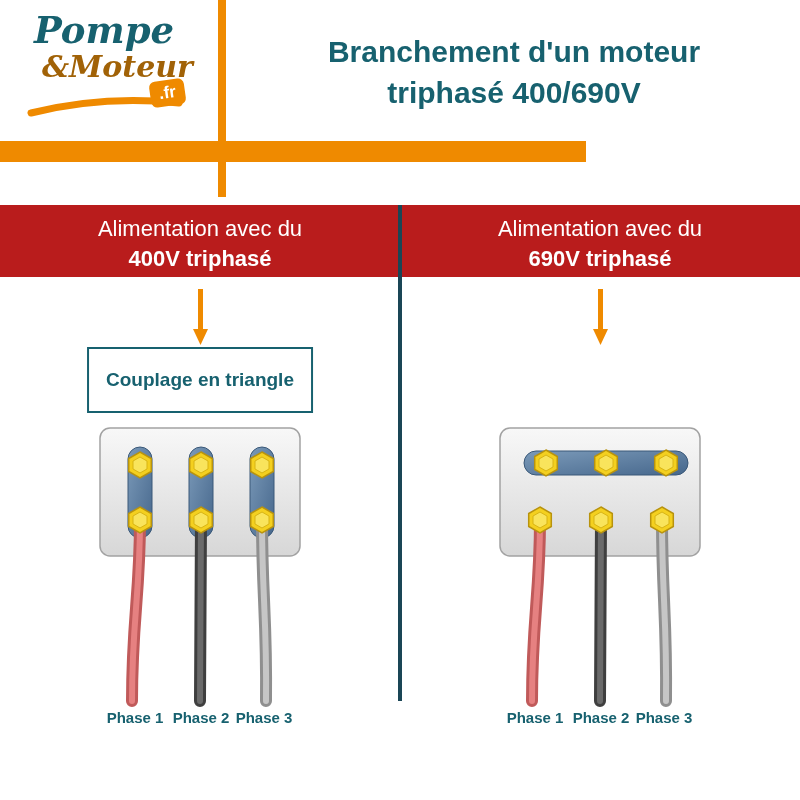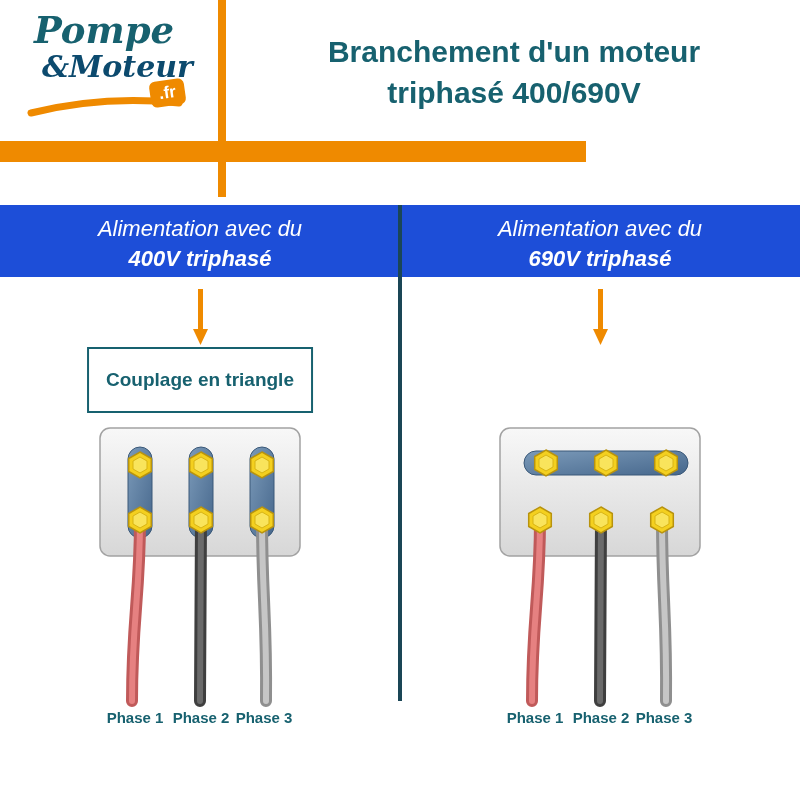--- a/index.html
+++ b/index.html
@@ -13,42 +13,42 @@
   
   .logo { position:absolute; left:26px; top:8px; width:215px; height:120px; }
   .logo-pompe {
     position:absolute; left:8px; top:0;
     font-family:"DejaVu Serif", serif; font-style:italic; font-weight:bold;
     font-size:37px; color:#17616F;
   }
   .logo-moteur {
     position:absolute; left:16px; top:41px;
     font-family:"DejaVu Serif", serif; font-style:italic; font-weight:bold;
-    font-size:30px; color:#0c4a6e;
+    font-size:30px; color:#a16207;
   }
   .logo-swoosh { position:absolute; left:0; top:84px; width:158px; height:28px; }
   .logo-fr {
     position:absolute; left:124px; top:72px;
     background:#EF8A00; color:#fff; font-weight:bold; font-size:17px;
     padding:3px 9px; border-radius:6px; transform:rotate(-8deg);
   }
   .v-line { position:absolute; left:218px; top:0; width:8px; height:197px; background:#EF8A00; }
   .h-bar  { position:absolute; left:0; top:141px; width:586px; height:21px; background:#EF8A00; }
   .title {
     position:absolute; left:236px; top:32px; width:556px;
     text-align:center; color:#17616F; font-size:30px; font-weight:bold; line-height:1.35;
   }
 
   
   .col { position:absolute; top:205px; width:400px; height:595px; }
   .col-left  { left:0; }
   .col-right { left:400px; }
   .band {
     position:absolute; top:0; left:0; width:100%; height:72px;
-    background:#1d4ed8; color:#fff; text-align:center; padding-top:11px;font-style:italic;
+    background:#b91c1c; color:#fff; text-align:center; padding-top:11px;
   }
   .band-line1 { font-size:22px; font-weight:400; }
   .band-line2 { font-size:22px; font-weight:bold; margin-top:4px; }
   .arrow { position:absolute; left:192px; top:84px; width:17px; height:56px; }
   .coupling {
     position:absolute; top:142px; left:50%; transform:translateX(-50%);
     border:2px solid #17616F; background:#fff; color:#17616F;
     font-weight:bold; font-size:19px; padding:20px 17px; white-space:nowrap;
   }
   .terminal { position:absolute; left:0; top:215px; width:400px; height:295px; }

